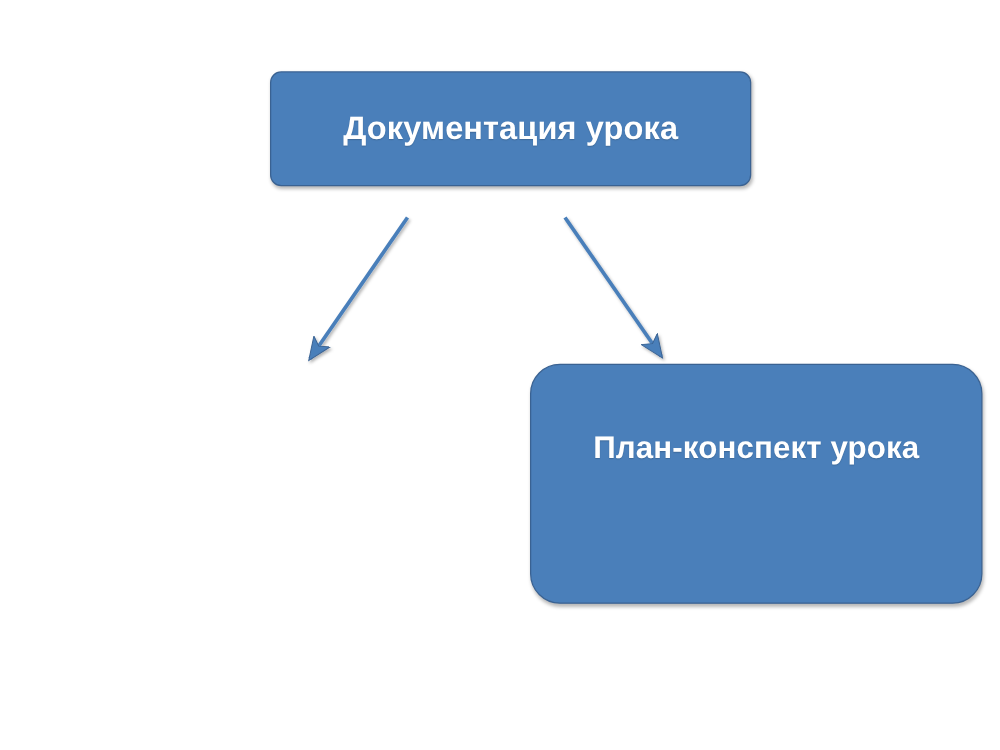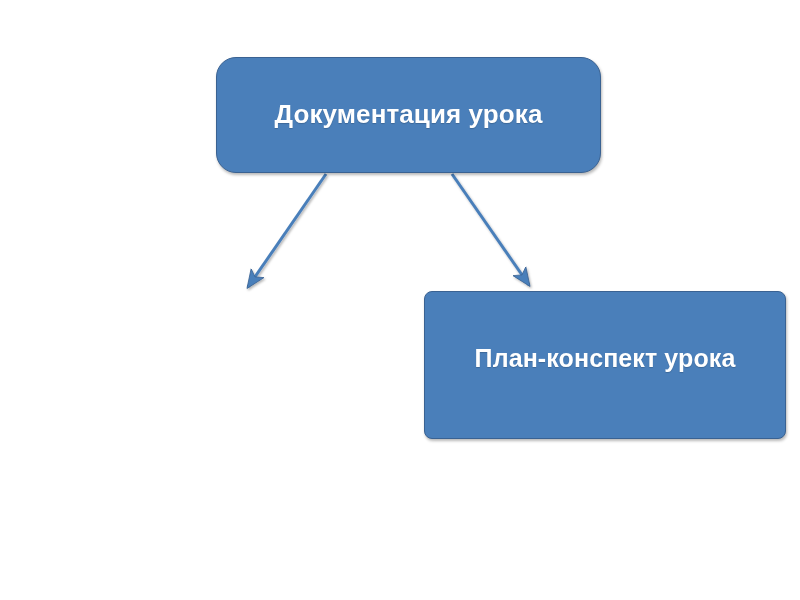--- a/index.html
+++ b/index.html
@@ -48,22 +48,22 @@
     text-shadow: 0 1px 1px rgba(0, 0, 0, 0.18);
     white-space: pre-line;
     padding: 0 10px;
   }
 
   
   #node-root {
     left: 216px;
     top: 57px;
     width: 385px;
-    height: 116px;
-    border-radius: 20px;
+    height: 92px;
+    border-radius: 9px;
   }
   #node-root .node-label {
     font-size: 26px;
   }
 
   
   #node-tech-map {
     left: 28px;
     top: 296px;
     width: 356px;
@@ -73,22 +73,22 @@
   #node-tech-map .node-label {
     font-size: 25px;
     line-height: 1.36;
   }
 
   
   #node-lesson-plan {
     left: 424px;
     top: 291px;
     width: 362px;
-    height: 148px;
-    border-radius: 8px;
+    height: 192px;
+    border-radius: 24px;
     align-items: flex-start;
     padding-top: 50px;
   }
   #node-lesson-plan .node-label {
     font-size: 25px;
   }
 </style>
 </head>
 <body>
 

